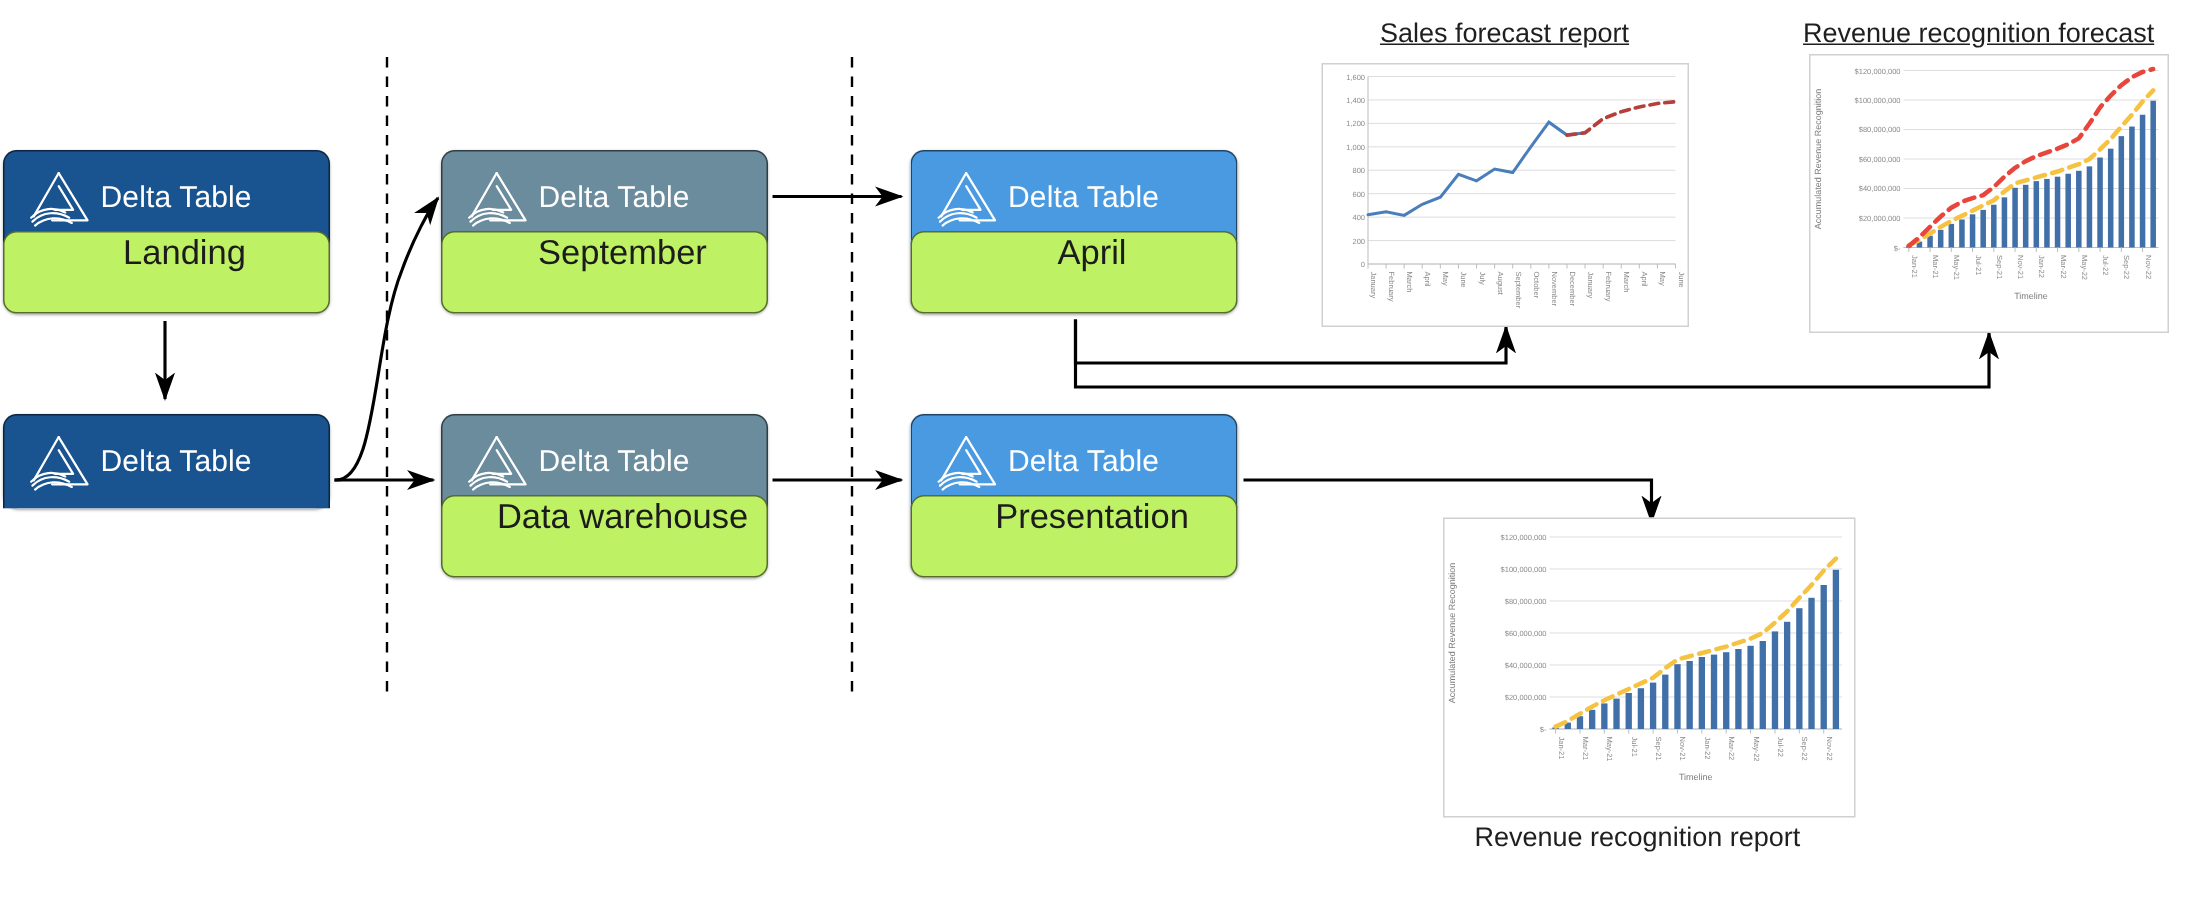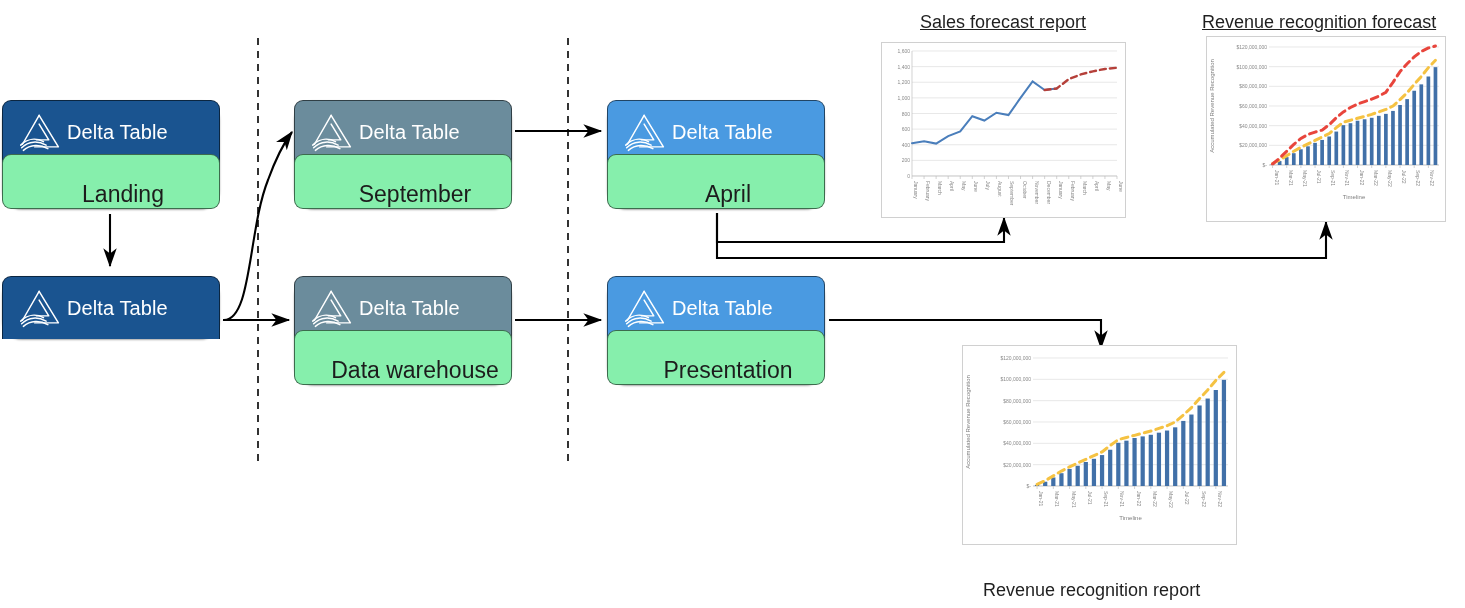--- a/index.html
+++ b/index.html
@@ -3,30 +3,30 @@
 <meta charset="utf-8">
 <style>
   html,body{margin:0;padding:0;background:#ffffff;}
   body{width:1465px;height:608px;position:relative;overflow:hidden;
        font-family:"Liberation Sans","DejaVu Sans",sans-serif;}
   .canvas{position:absolute;inset:0;}
   svg.layer{position:absolute;left:0;top:0;width:1465px;height:608px;overflow:visible;}
   svg.lines{pointer-events:none;}
 
   
-  .node{position:absolute;width:218px;border-radius:20px;
+  .node{position:absolute;width:218px;border-radius:10px;
         box-shadow:0 1px 2px rgba(0,0,0,.35);}
   .node .hdr{height:63px;border-radius:9px 9px 0 0;display:flex;align-items:center;
              padding-left:14px;box-sizing:border-box;border:1px solid rgba(0,0,0,.55);
              border-bottom:none;}
   .node .hdr .logo{width:46px;height:42px;flex:0 0 46px;margin-right:4px;}
   .node .hdr .ttl{color:#ffffff;font-size:20px;letter-spacing:.1px;white-space:nowrap;}
-  .node .body{height:53px;background:#86efac;border-radius:9px;
+  .node .body{height:53px;background:#bef264;border-radius:9px;
               border:1px solid rgba(0,0,0,.55);
-              display:flex;align-items:flex-end;justify-content:center;
+              display:flex;align-items:flex-start;justify-content:center;
               margin-top:-9px;position:relative;z-index:2;padding-left:24px;}
   .node .body span{font-size:23px;color:#1c1c1c;white-space:nowrap;}
 
   
   .chart{position:absolute;background:#fff;border:1px solid #d0d0d0;box-sizing:border-box;}
   .chart-caption{position:absolute;font-size:18px;color:#1f1f1f;white-space:nowrap;}
   .tick{font-size:5px;fill:#8a8a8a;font-family:"Liberation Sans",sans-serif;}
   .axname{font-size:6px;fill:#7d7d7d;font-family:"Liberation Sans",sans-serif;}
   .grid{stroke:#d9d9d9;stroke-width:.6;}
   .axisline{stroke:#bfbfbf;stroke-width:.7;}
@@ -365,15 +365,15 @@
         <line x1="220.3125" y1="140" x2="220.3125" y2="143" class="axisline"></line>
         <text x="0" y="0" class="tick" transform="translate(222.3125,145) rotate(90)">Jul-22</text>
         <line x1="236.5625" y1="140" x2="236.5625" y2="143" class="axisline"></line>
         <text x="0" y="0" class="tick" transform="translate(238.5625,145) rotate(90)">Sep-22</text>
         <line x1="252.8125" y1="140" x2="252.8125" y2="143" class="axisline"></line>
         <text x="0" y="0" class="tick" transform="translate(254.8125,145) rotate(90)">Nov-22</text>
         <text x="167.5" y="174" text-anchor="middle" class="axname">Timeline</text>
         <text x="0" y="0" text-anchor="middle" class="axname" transform="translate(7,76) rotate(-90)">Accumulated Revenue Recognition</text>
       </svg>
   </div>
-  <div class="chart-caption" style="left:983px;top:580px;">Revenue recognition report</div>
+  <div class="chart-caption" style="left:983px;top:548px;">Revenue recognition report</div>
 
 </div>
 
 </body></html>

